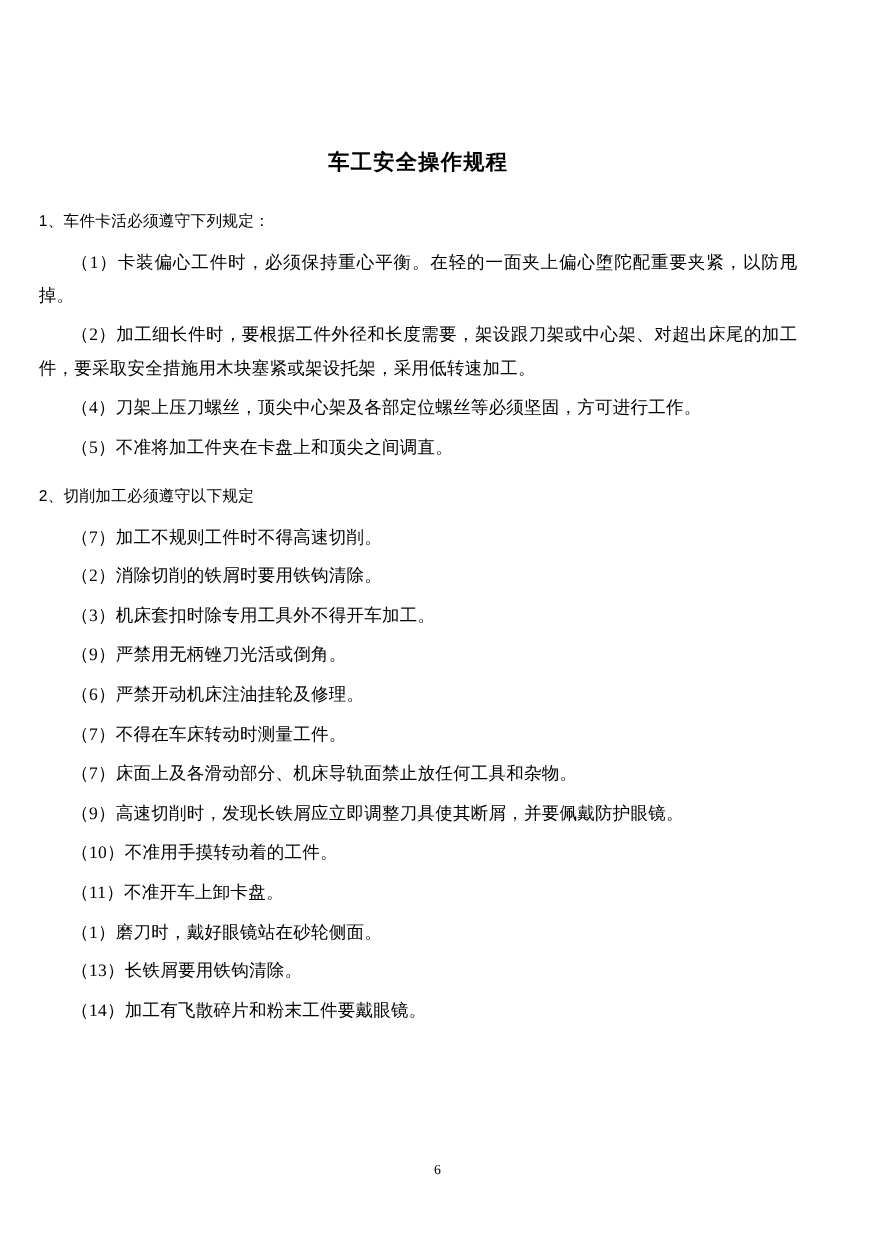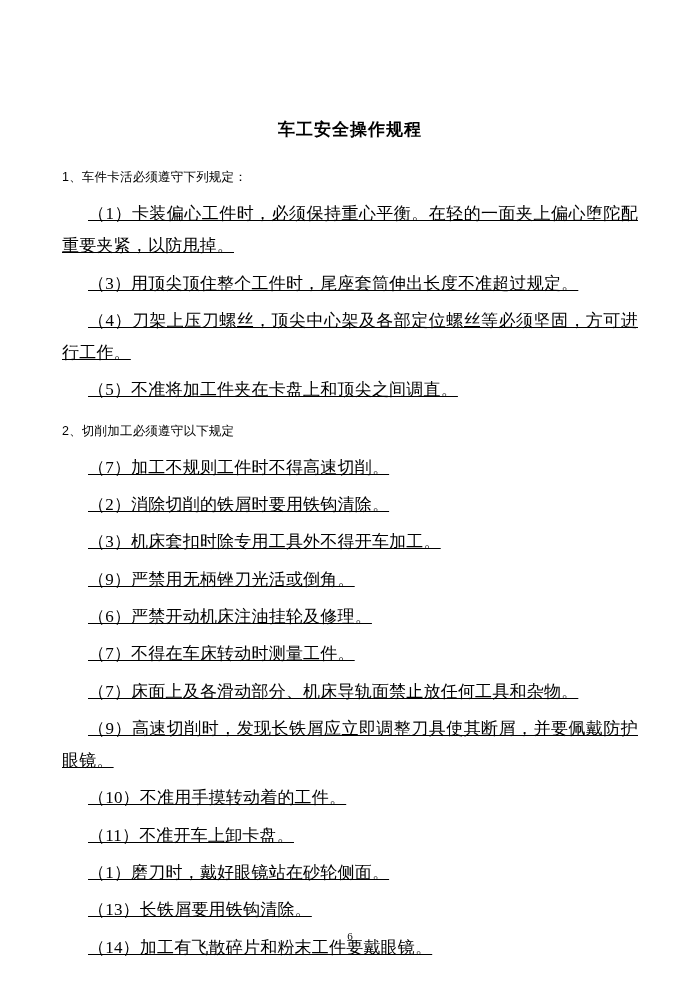--- a/index.html
+++ b/index.html
@@ -12,21 +12,21 @@
     height: 990px;
     font-family: "Liberation Serif", "DejaVu Serif", serif;
     color: #000000;
     position: relative;
     overflow: hidden;
   }
   .page {
     width: 700px;
     height: 990px;
     box-sizing: border-box;
-    padding: 118px 62px 0 62px;
+    padding: 118px 62px 0 31px;
     position: relative;
   }
   .doc-title {
     text-align: center;
     font-size: 17px;
     font-weight: bold;
     letter-spacing: 1px;
     margin: 0 0 28px 0;
     font-family: "Liberation Sans", "DejaVu Sans", sans-serif;
   }
@@ -34,27 +34,26 @@
     font-size: 12.5px;
     font-weight: normal;
     margin: 0 0 12px 0;
     font-family: "Liberation Sans", "DejaVu Sans", sans-serif;
     letter-spacing: 0.2px;
   }
   .section-heading.spaced {
     margin-top: 16px;
   }
   .item {
-    font-size: 17px;
+    font-size: 14px;
     line-height: 1.9;
     margin: 0 0 5px 0;
     text-indent: 26px;
     text-align: justify;
     letter-spacing: 0.2px;
-    text-decoration: underline;
   }
   .page-number {
     position: absolute;
     bottom: 48px;
     left: 0;
     width: 700px;
     text-align: center;
     font-size: 11px;
     font-family: "Liberation Serif", "DejaVu Serif", serif;
   }
@@ -62,21 +61,21 @@
 </head>
 <body>
 
 <div class="page">
 
   <h1 class="doc-title">车工安全操作规程</h1>
 
   <div class="section">
     <div class="section-heading">1、车件卡活必须遵守下列规定：</div>
     <p class="item">（1）卡装偏心工件时，必须保持重心平衡。在轻的一面夹上偏心堕陀配重要夹紧，以防甩掉。</p>
-    <p class="item">（3）用顶尖顶住整个工件时，尾座套筒伸出长度不准超过规定。</p>
+    <p class="item">（2）加工细长件时，要根据工件外径和长度需要，架设跟刀架或中心架、对超出床尾的加工件，要采取安全措施用木块塞紧或架设托架，采用低转速加工。</p>
     <p class="item">（4）刀架上压刀螺丝，顶尖中心架及各部定位螺丝等必须坚固，方可进行工作。</p>
     <p class="item">（5）不准将加工件夹在卡盘上和顶尖之间调直。</p>
   </div>
 
   <div class="section">
     <div class="section-heading spaced">2、切削加工必须遵守以下规定</div>
     <p class="item">（7）加工不规则工件时不得高速切削。</p>
     <p class="item">（2）消除切削的铁屑时要用铁钩清除。</p>
     <p class="item">（3）机床套扣时除专用工具外不得开车加工。</p>
     <p class="item">（9）严禁用无柄锉刀光活或倒角。</p>

